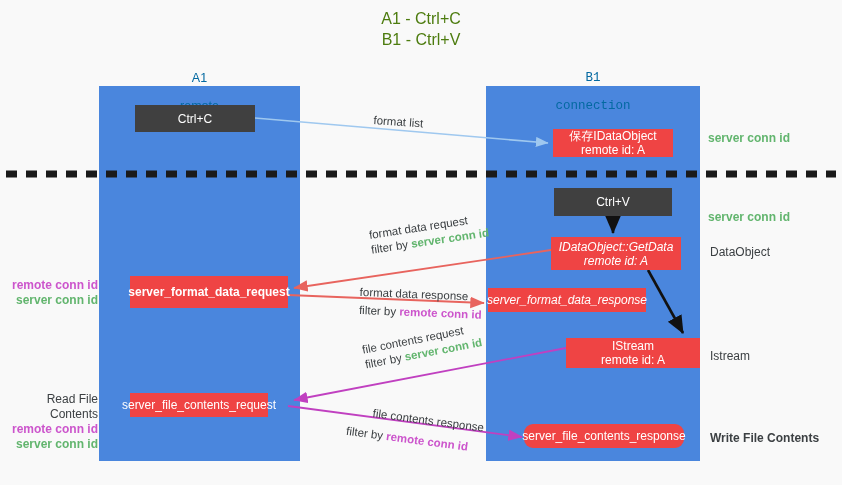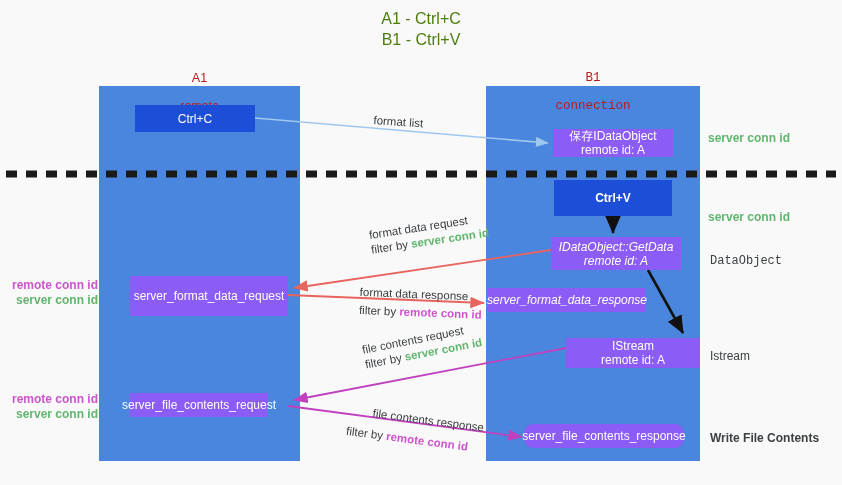--- a/index.html
+++ b/index.html
@@ -32,41 +32,41 @@
     line-height: 21px;
     color: #4d7c0f;
     white-space: pre-line;
   }
 
   
   .lane-header {
     text-align: center;
     font-size: 12.5px;
     line-height: 14px;
-    color: #b91c1c;
+    color: #0369a1;
     white-space: pre-line;
   }
   #lane-a-header { left: 99px; top: 57px; width: 201px; }
   #lane-b-header { left: 486px; top: 57px; width: 214px; font-family: Liberation Mono, monospace; }
 
   
   .node {
     box-sizing: border-box;
     display: flex;
     align-items: center;
     justify-content: center;
     text-align: center;
     color: #ffffff;
     font-size: 12px;
     line-height: 14px;
     white-space: pre-line;
     padding: 2px 4px;
   }
-  .node.green  { background: #1d4ed8; }
-  .node.orange { background: #8b5cf6; }
+  .node.green  { background: #404040; }
+  .node.orange { background: #ef4444; }
 
   
   .annot {
     font-size: 12px;
     line-height: 15px;
     color: #3c4043;
   }
   .annot.plain { color: #3c4043; }
   .conn-green  { color: #62b56e; font-weight: bold; }
   .conn-purple { color: #cc55cc; font-weight: bold; }
@@ -129,26 +129,26 @@
 <div class="abs lane-header" id="lane-b-header">
   <span>B1</span><br>
   <span>connection</span>
 </div>
 
 <div class="abs node green" style="left:135px; top:105px; width:120px; height:27px;">Ctrl+C</div>
 
 <div class="abs node orange" style="left:553px; top:129px; width:120px; height:28px;">保存IDataObject
 remote id: A</div>
 
-<div class="abs node green" style="left:554px; top:180px; width:118px; height:36px;font-weight:bold;">Ctrl+V</div>
+<div class="abs node green" style="left:554px; top:188px; width:118px; height:28px;">Ctrl+V</div>
 
 <div class="abs node orange" style="left:551px; top:237px; width:130px; height:33px;font-style:italic;">IDataObject::GetData
 remote id: A</div>
 
-<div class="abs node orange" style="left:130px; top:276px; width:158px; height:40px;">server_format_data_request</div>
+<div class="abs node orange" style="left:130px; top:276px; width:158px; height:32px;font-weight:bold;">server_format_data_request</div>
 
 <div class="abs node orange" style="left:488px; top:288px; width:158px; height:24px;font-style:italic;">server_format_data_response</div>
 
 <div class="abs node orange" style="left:566px; top:338px; width:134px; height:30px;">IStream
 remote id: A</div>
 
 <div class="abs node orange" style="left:130px; top:393px; width:138px; height:24px;">server_file_contents_request</div>
 
 <div class="abs node orange" style="left:524px; top:424px; width:160px; height:24px;border-radius:9px;">server_file_contents_response</div>
 
@@ -187,25 +187,26 @@
     <span class="conn-purple">remote conn id</span>
   </div>
 </div>
 
 <div class="abs annot" style="left:10px; top:278px; width:88px; text-align:right;">
   <div class="conn-purple">remote conn id</div>
   <div class="conn-green">server conn id</div>
 </div>
 
 <div class="abs annot" style="left:6px; top:392px; width:92px; text-align:right;">
+  <div class="plain">Read File Contents</div>
   <div class="conn-purple">remote conn id</div>
   <div class="conn-green">server conn id</div>
 </div>
 
 <div class="abs annot conn-green" style="left:708px; top:131px;">server conn id</div>
 
 <div class="abs annot conn-green" style="left:708px; top:210px;">server conn id</div>
 
-<div class="abs annot plain" style="left:710px; top:254px;font-family:Liberation Mono, monospace;">DataObject</div>
+<div class="abs annot plain" style="left:710px; top:245px;">DataObject</div>
 
 <div class="abs annot plain" style="left:710px; top:349px;">Istream</div>
 
 <div class="abs annot plain" style="left:710px; top:431px;font-weight:bold;">Write File Contents</div>
 
 </body></html>

